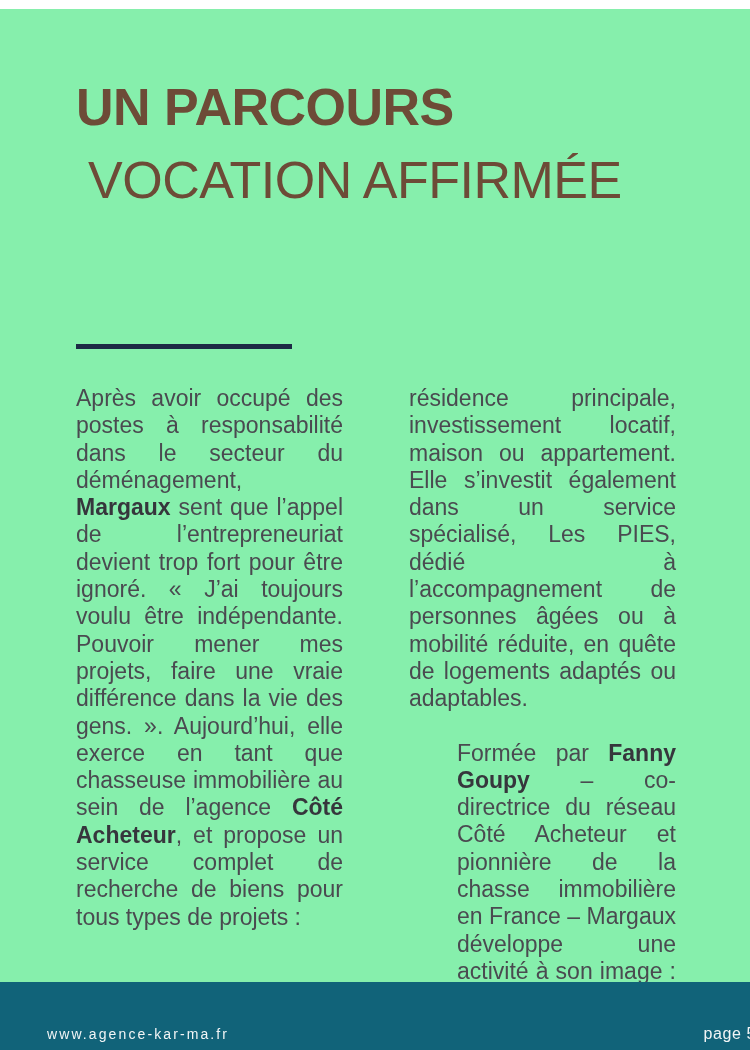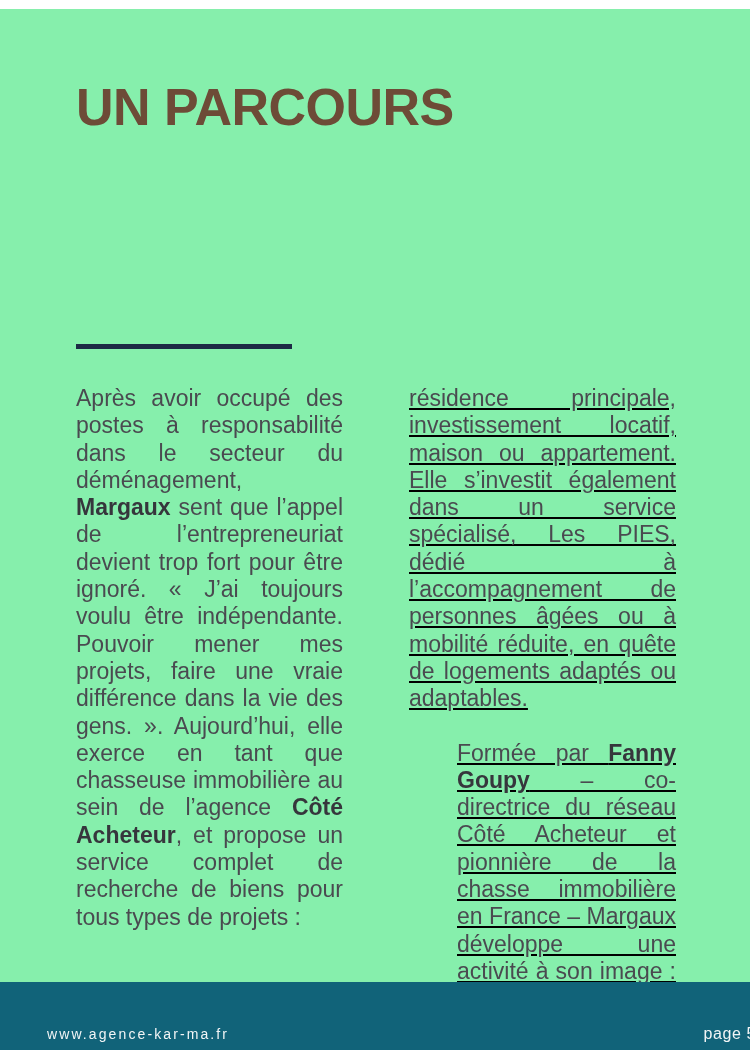--- a/index.html
+++ b/index.html
@@ -64,21 +64,21 @@
     top: 376px;
     width: 600px;
     height: 560px;
   }
   .col {
     position: absolute;
     top: 0;
     width: 267px;
   }
   .col-left  { left: 0px; }
-  .col-right { left: 333px; text-decoration: underline; }
+  .col-right { left: 333px; }
 
   .para {
     color: #4a4a50;
     font-size: 23px;
     line-height: 27.3px;
     text-align: justify;
     text-justify: inter-word;
     margin: 0;
     hyphens: none;
   }
@@ -129,20 +129,21 @@
     white-space: nowrap;
   }
 </style>
 </head>
 <body>
 
 <div class="page">
 
   <div class="title-block">
     <div class="title-line l1"><span>UN PARCOURS</span></div>
+    <div class="title-line l3"><span class="title-light">VOCATION AFFIRMÉE</span></div>
   </div>
 
   <div class="divider"></div>
 
   <div class="columns">
     <div class="col col-left">
         <p class="para"><span>Après avoir occupé des postes à responsabilité dans le secteur du déménagement, </span><b>Margaux</b><span> sent que l’appel de l’entrepreneuriat devient trop fort pour être ignoré. « J’ai toujours voulu être indépendante. Pouvoir mener mes projets, faire une vraie différence dans la vie des gens. ». Aujourd’hui, elle exerce en tant que chasseuse immobilière au sein de l’agence </span><b>Côté Acheteur</b><span>, et propose un service complet de recherche de biens pour tous types de projets :</span></p>
       </div>
     <div class="col col-right">
         <p class="para"><span>résidence principale, investissement locatif, maison ou appartement. Elle s’investit également dans un service spécialisé, Les PIES, dédié à l’accompagnement de personnes âgées ou à mobilité réduite, en quête de logements adaptés ou adaptables.</span></p>

